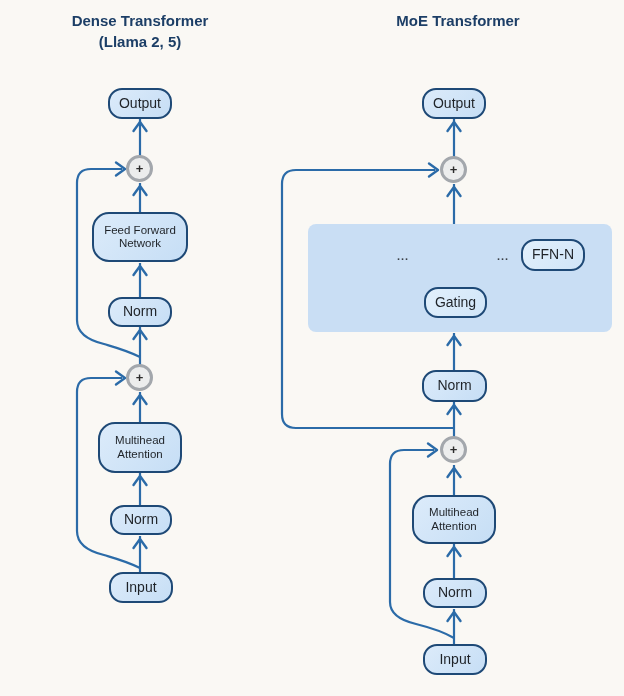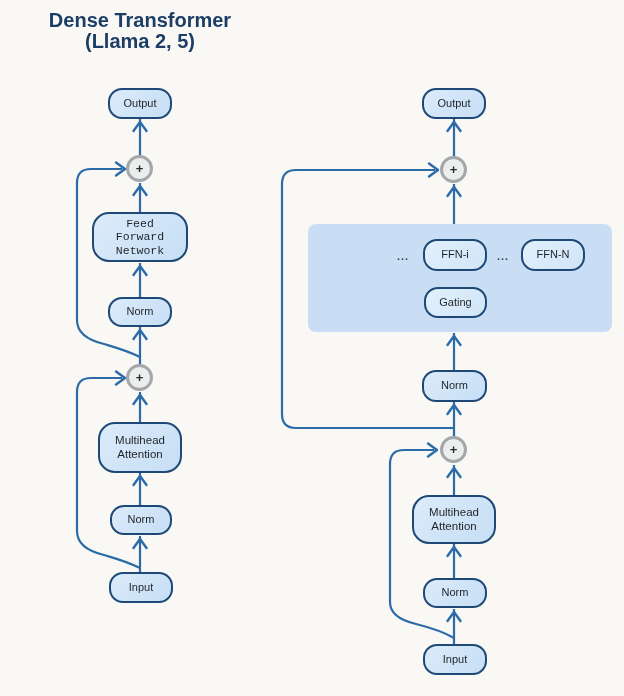--- a/index.html
+++ b/index.html
@@ -10,34 +10,34 @@
     position:relative;
     overflow:hidden;
   }
   .stage{position:relative;width:624px;height:696px;}
   svg.wires{position:absolute;left:0;top:0;width:624px;height:696px;}
   svg.wires path{fill:none;stroke:#2b6ba8;stroke-width:2.2;}
   svg.wires path.chev{stroke-width:2.4;stroke-linecap:round;stroke-linejoin:round;}
 
   .col-title{
     position:absolute;top:10px;
-    color:#1c3e66;font-weight:700;font-size:20px;line-height:21px;
+    color:#1c3e66;font-weight:700;font-size:15px;line-height:21px;
     text-align:center;
   }
   .col-title .sub{display:block;}
   #title-left{left:25px;width:230px;}
   #title-right{left:322px;width:272px;}
 
   .node{
     position:absolute;box-sizing:border-box;
     background:linear-gradient(135deg,#dcebfa 0%,#c6def5 100%);
     border:2.5px solid #1e4976;
     display:flex;align-items:center;justify-content:center;
     text-align:center;
-    color:#1f2328;font-size:11px;line-height:13.5px;
+    color:#1f2328;font-size:14px;line-height:13.5px;
     border-radius:14px;
   }
   .node.big{border-radius:17px;font-size:11.5px;}
   .panel{
     position:absolute;box-sizing:border-box;
     background:#c9def4;border-radius:8px;
   }
   .plus{
     position:absolute;box-sizing:border-box;
     width:27px;height:27px;border-radius:50%;
@@ -96,38 +96,38 @@
     <path class="chev" d="M429,163.5 L438,170 L429,176.5"></path>
     <path d="M454,638 C442,631 428,627 416,624 Q390,618 390,602 L390,464 Q390,450 404,450 L434,450"></path>
     <path class="chev" d="M428,443.5 L437,450 L428,456.5"></path>
   </svg>
 
   <div class="col-title" id="title-left">
     <span>Dense Transformer</span>
     <span class="sub">(Llama 2, 5)</span>
   </div>
   <div class="col-title" id="title-right">
+    <span>MoE Transformer</span>
   </div>
 
   <div class="node" style="left:108px;top:88px;width:64px;height:31px;">Output</div>
   <div class="plus" style="left:126px;top:155px;">+</div>
-  <div class="node big" style="left:92px;top:212px;width:96px;height:50px;padding:0 8px;font-family:Liberation Mono, monospace;">Feed Forward Network</div>
+  <div class="node big" style="left:92px;top:212px;width:96px;height:50px;padding:0 8px;">Feed Forward Network</div>
   <div class="node" style="left:108px;top:297px;width:64px;height:30px;">Norm</div>
   <div class="plus" style="left:126px;top:364px;">+</div>
   <div class="node big" style="left:98px;top:422px;width:84px;height:51px;padding:0 8px;">Multihead Attention</div>
   <div class="node" style="left:110px;top:505px;width:62px;height:30px;">Norm</div>
   <div class="node" style="left:109px;top:572px;width:64px;height:31px;">Input</div>
 
   <div class="node" style="left:422px;top:88px;width:64px;height:31px;">Output</div>
   <div class="plus" style="left:440px;top:156px;">+</div>
 
   <div class="panel" style="left:308px;top:224px;width:304px;height:108px;"></div>
   <div class="panel" style="left:0;top:0;width:0;height:0;border:none;background:none;"></div>
   <div class="dots" style="left:397px;top:250px;">...</div>
-  <div class="node" style="left:423px;top:239px;width:64px;height:32px;background:linear-gradient(135deg,#e2f0fc,#d0e5f8);">FFN-i</div>
   <div class="dots" style="left:497px;top:250px;">...</div>
   <div class="node" style="left:521px;top:239px;width:64px;height:32px;background:linear-gradient(135deg,#e2f0fc,#d0e5f8);">FFN-N</div>
   <div class="node" style="left:424px;top:287px;width:63px;height:31px;background:linear-gradient(135deg,#e2f0fc,#d0e5f8);">Gating</div>
 
   <div class="node" style="left:422px;top:370px;width:65px;height:32px;">Norm</div>
   <div class="plus" style="left:440px;top:436px;">+</div>
   <div class="node big" style="left:412px;top:495px;width:84px;height:49px;padding:0 8px;">Multihead Attention</div>
   <div class="node" style="left:423px;top:578px;width:64px;height:30px;">Norm</div>
   <div class="node" style="left:423px;top:644px;width:64px;height:31px;">Input</div>
 

